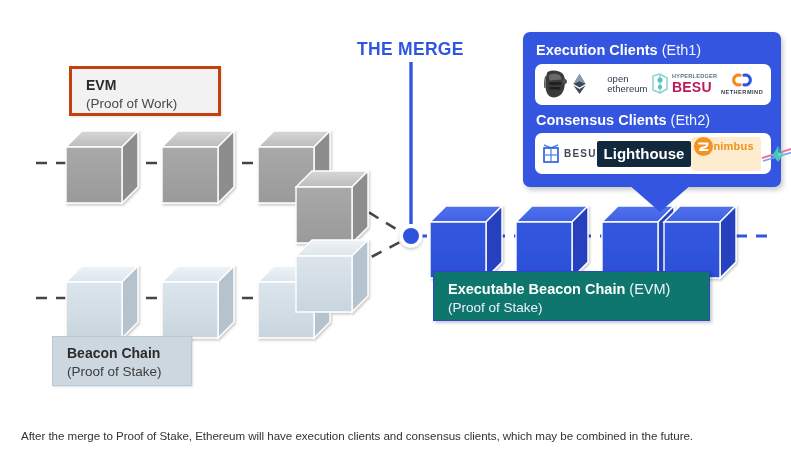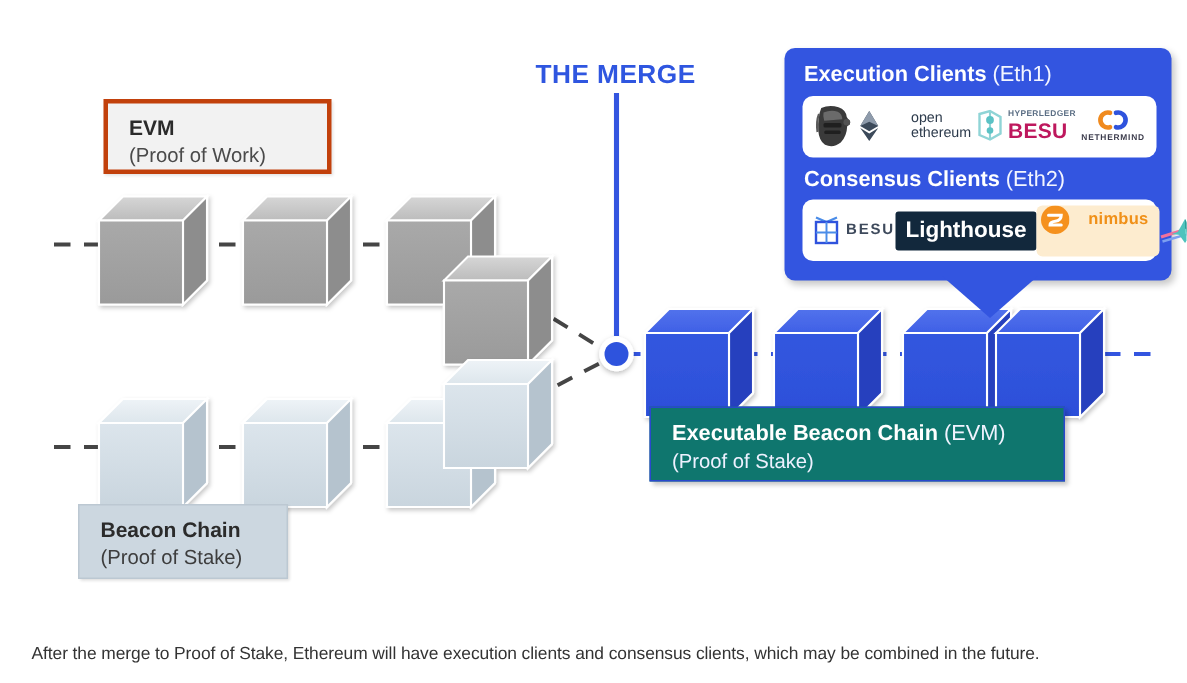--- a/index.html
+++ b/index.html
@@ -141,21 +141,21 @@
   .teku .t { font-size: 10px; font-weight: bold; color: #3e4a5c; letter-spacing: 1.2px; }
   
   .lighthouse {
     background: #12283c; color: #ffffff;
     font-size: 15px; font-weight: bold;
     padding: 4px 7px 5px 7px; border-radius: 2px;
     white-space: nowrap;
   }
   
   .nimbus {
-    display:flex; align-items:center; gap:12px;
+    display:flex; align-items:center; gap:0;
     background: #fdeccf; border-radius: 4px;
     padding: 3px 7px 18px 3px;
   }
   .nimbus .t { font-size: 11px; font-weight: bold; color: #f09018; letter-spacing: .2px; }
   
   .lodestar { width: 34px; height: 22px; }
 
   .hidden-text { position:absolute; width:1px; height:1px; overflow:hidden; clip:rect(0 0 0 0); }
 
   

